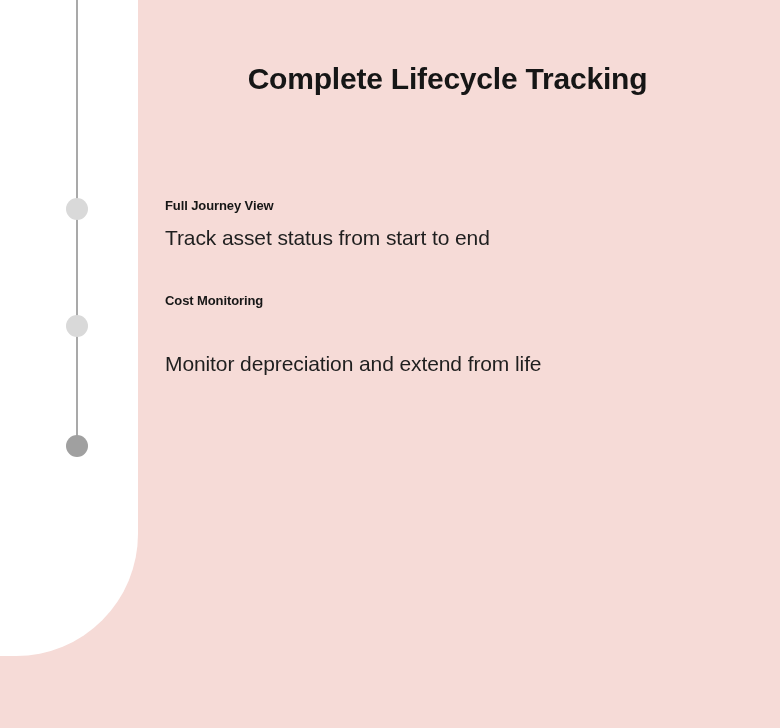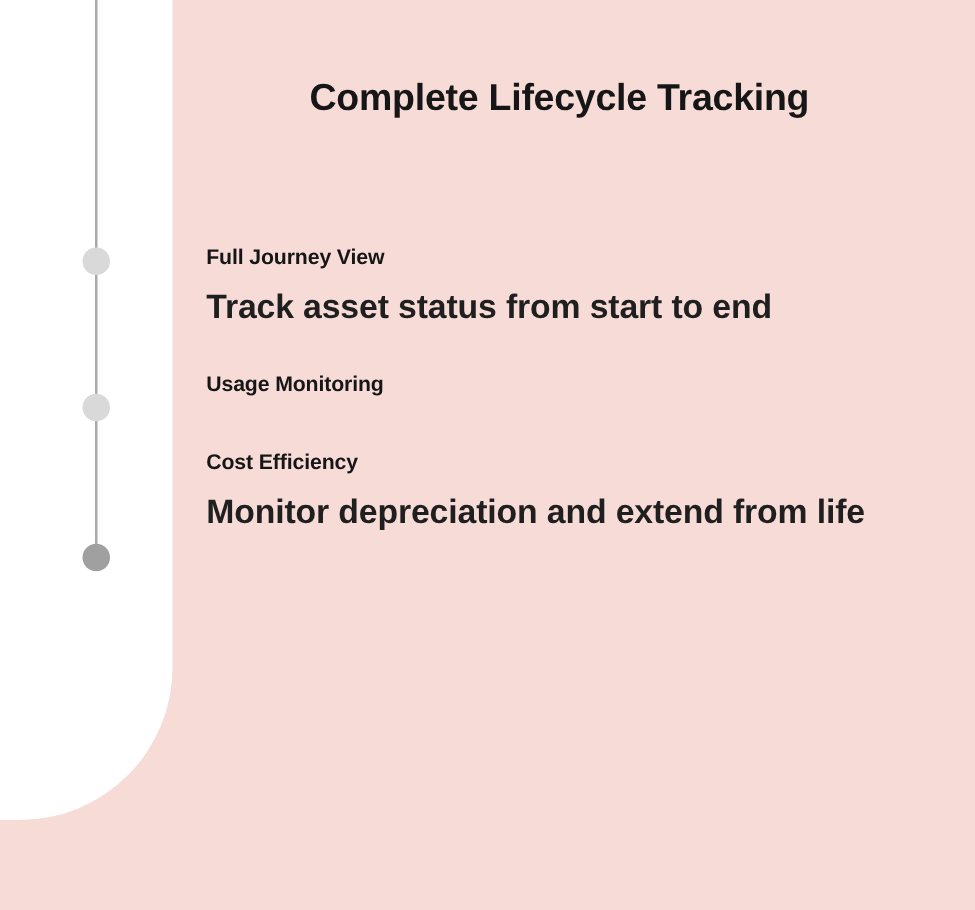--- a/index.html
+++ b/index.html
@@ -81,36 +81,36 @@
     left: 27px;
     top: 192px;
     width: 600px;
   }
 
   .feature {
     margin-bottom: 34px;
   }
 
   .feature-heading {
-    font-size: 17px;
+    font-size: 13px;
     font-weight: bold;
     color: #161616;
     line-height: 28px;
     letter-spacing: -0.1px;
     white-space: nowrap;
   }
 
   .feature-desc {
-    font-size: 27px;
-    font-weight: bold;
+    font-size: 21px;
+    font-weight: normal;
     color: #1f1f1f;
     line-height: 30px;
     letter-spacing: -0.1px;
     white-space: nowrap;
-    margin-top: 10px;
+    margin-top: 3px;
   }
 </style>
 </head>
 <body>
 
 <div class="slide">
 
   <div class="white-panel"></div>
 
   <div class="timeline-rail"></div>
@@ -123,23 +123,22 @@
     <div class="title">Complete Lifecycle Tracking</div>
 
     <div class="feature-list">
 
       <div class="feature">
         <div class="feature-heading">Full Journey View</div>
         <div class="feature-desc">Track asset status from start to end</div>
       </div>
 
       <div class="feature">
-        <div class="feature-heading">Usage Monitoring</div>
+        <div class="feature-heading">Cost Monitoring</div>
       </div>
 
       <div class="feature">
-        <div class="feature-heading">Cost Efficiency</div>
         <div class="feature-desc">Monitor depreciation and extend from life</div>
       </div>
 
     </div>
   </div>
 </div>
 
 </body></html>

